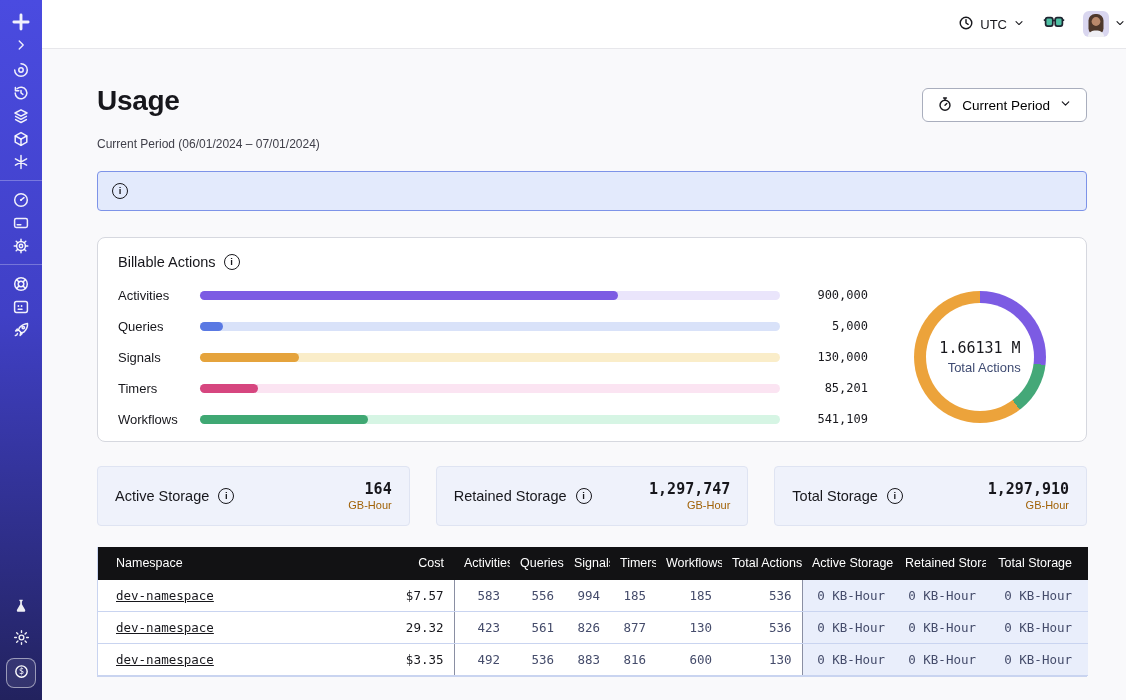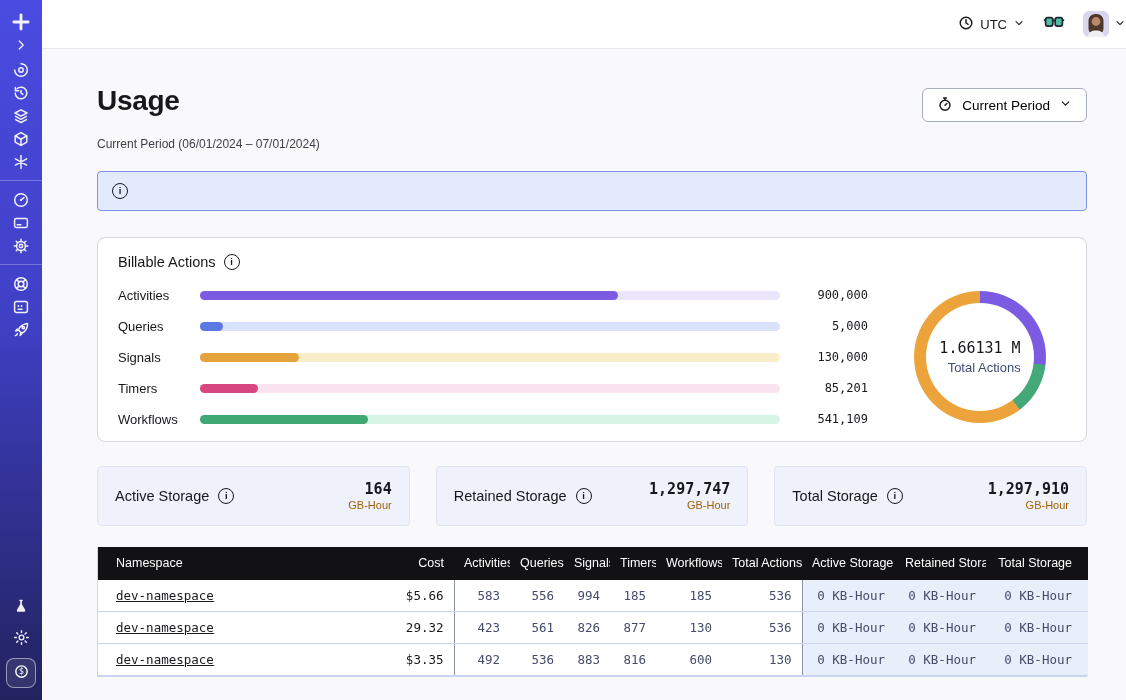--- a/index.html
+++ b/index.html
@@ -419,21 +419,21 @@
           <th>Workflows</th>
           <th>Total Actions</th>
           <th>Active Storage</th>
           <th>Retained Storage</th>
           <th>Total Storage</th>
         </tr>
       </thead>
       <tbody>
         <tr>
           <td class="c-namespace"><a class="ns-link">dev-namespace</a></td>
-          <td class="c-cost">$5.66</td>
+          <td class="c-cost">$7.57</td>
           <td class="div-left">583</td>
           <td>556</td>
           <td>994</td>
           <td>185</td>
           <td>185</td>
           <td>536</td>
           <td class="storage-cell div-left">0 KB-Hour</td>
           <td class="storage-cell">0 KB-Hour</td>
           <td class="storage-cell">0 KB-Hour</td>
         </tr>

